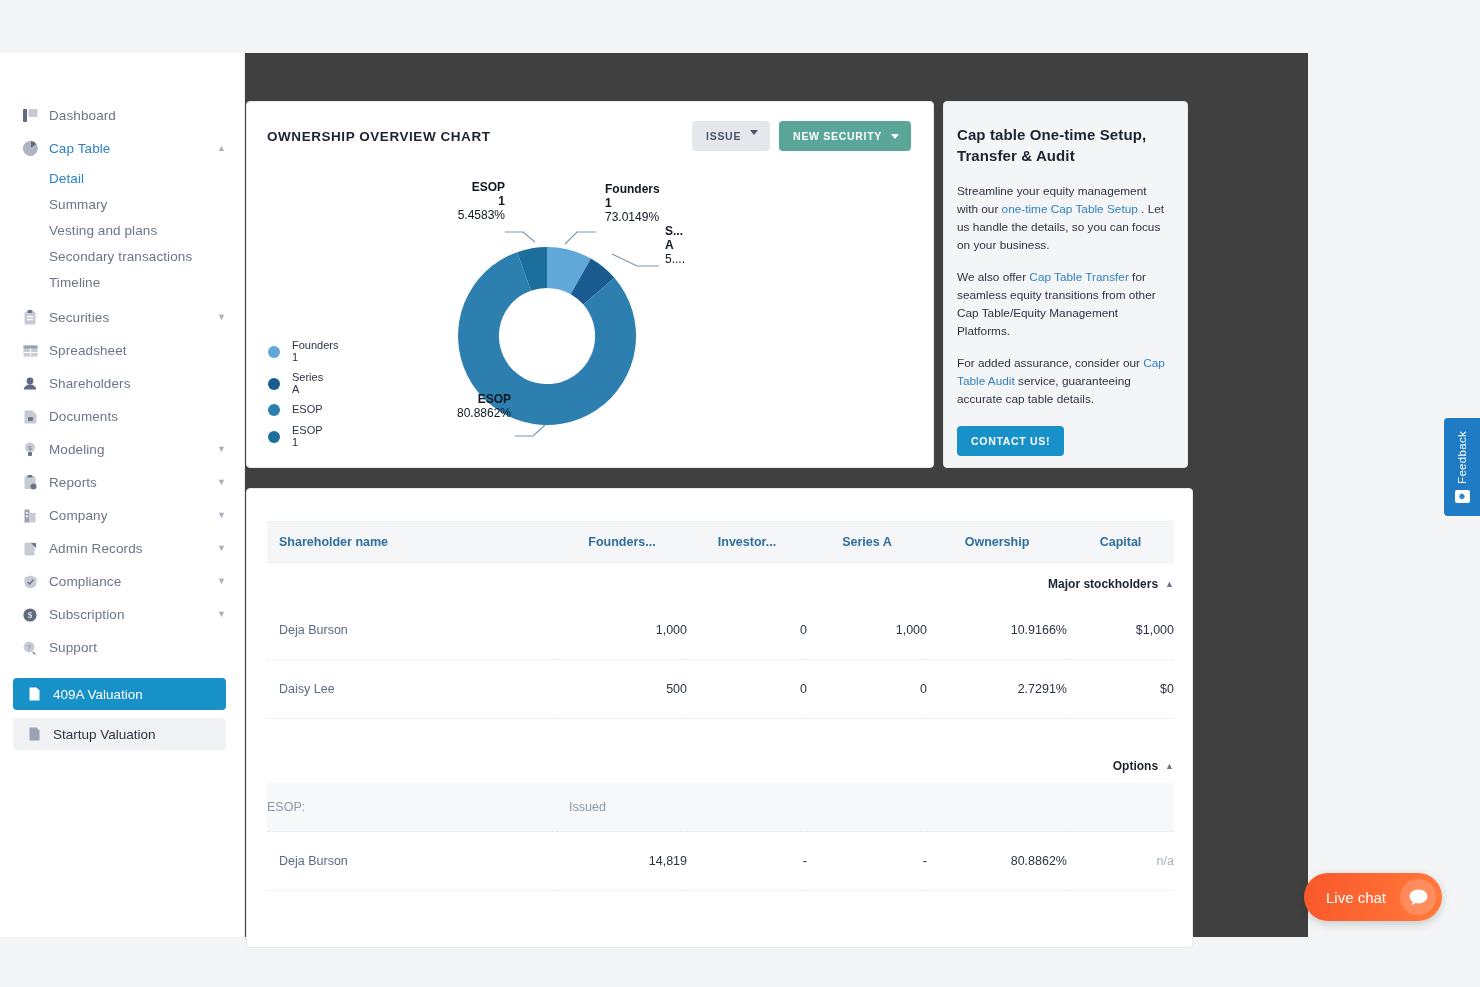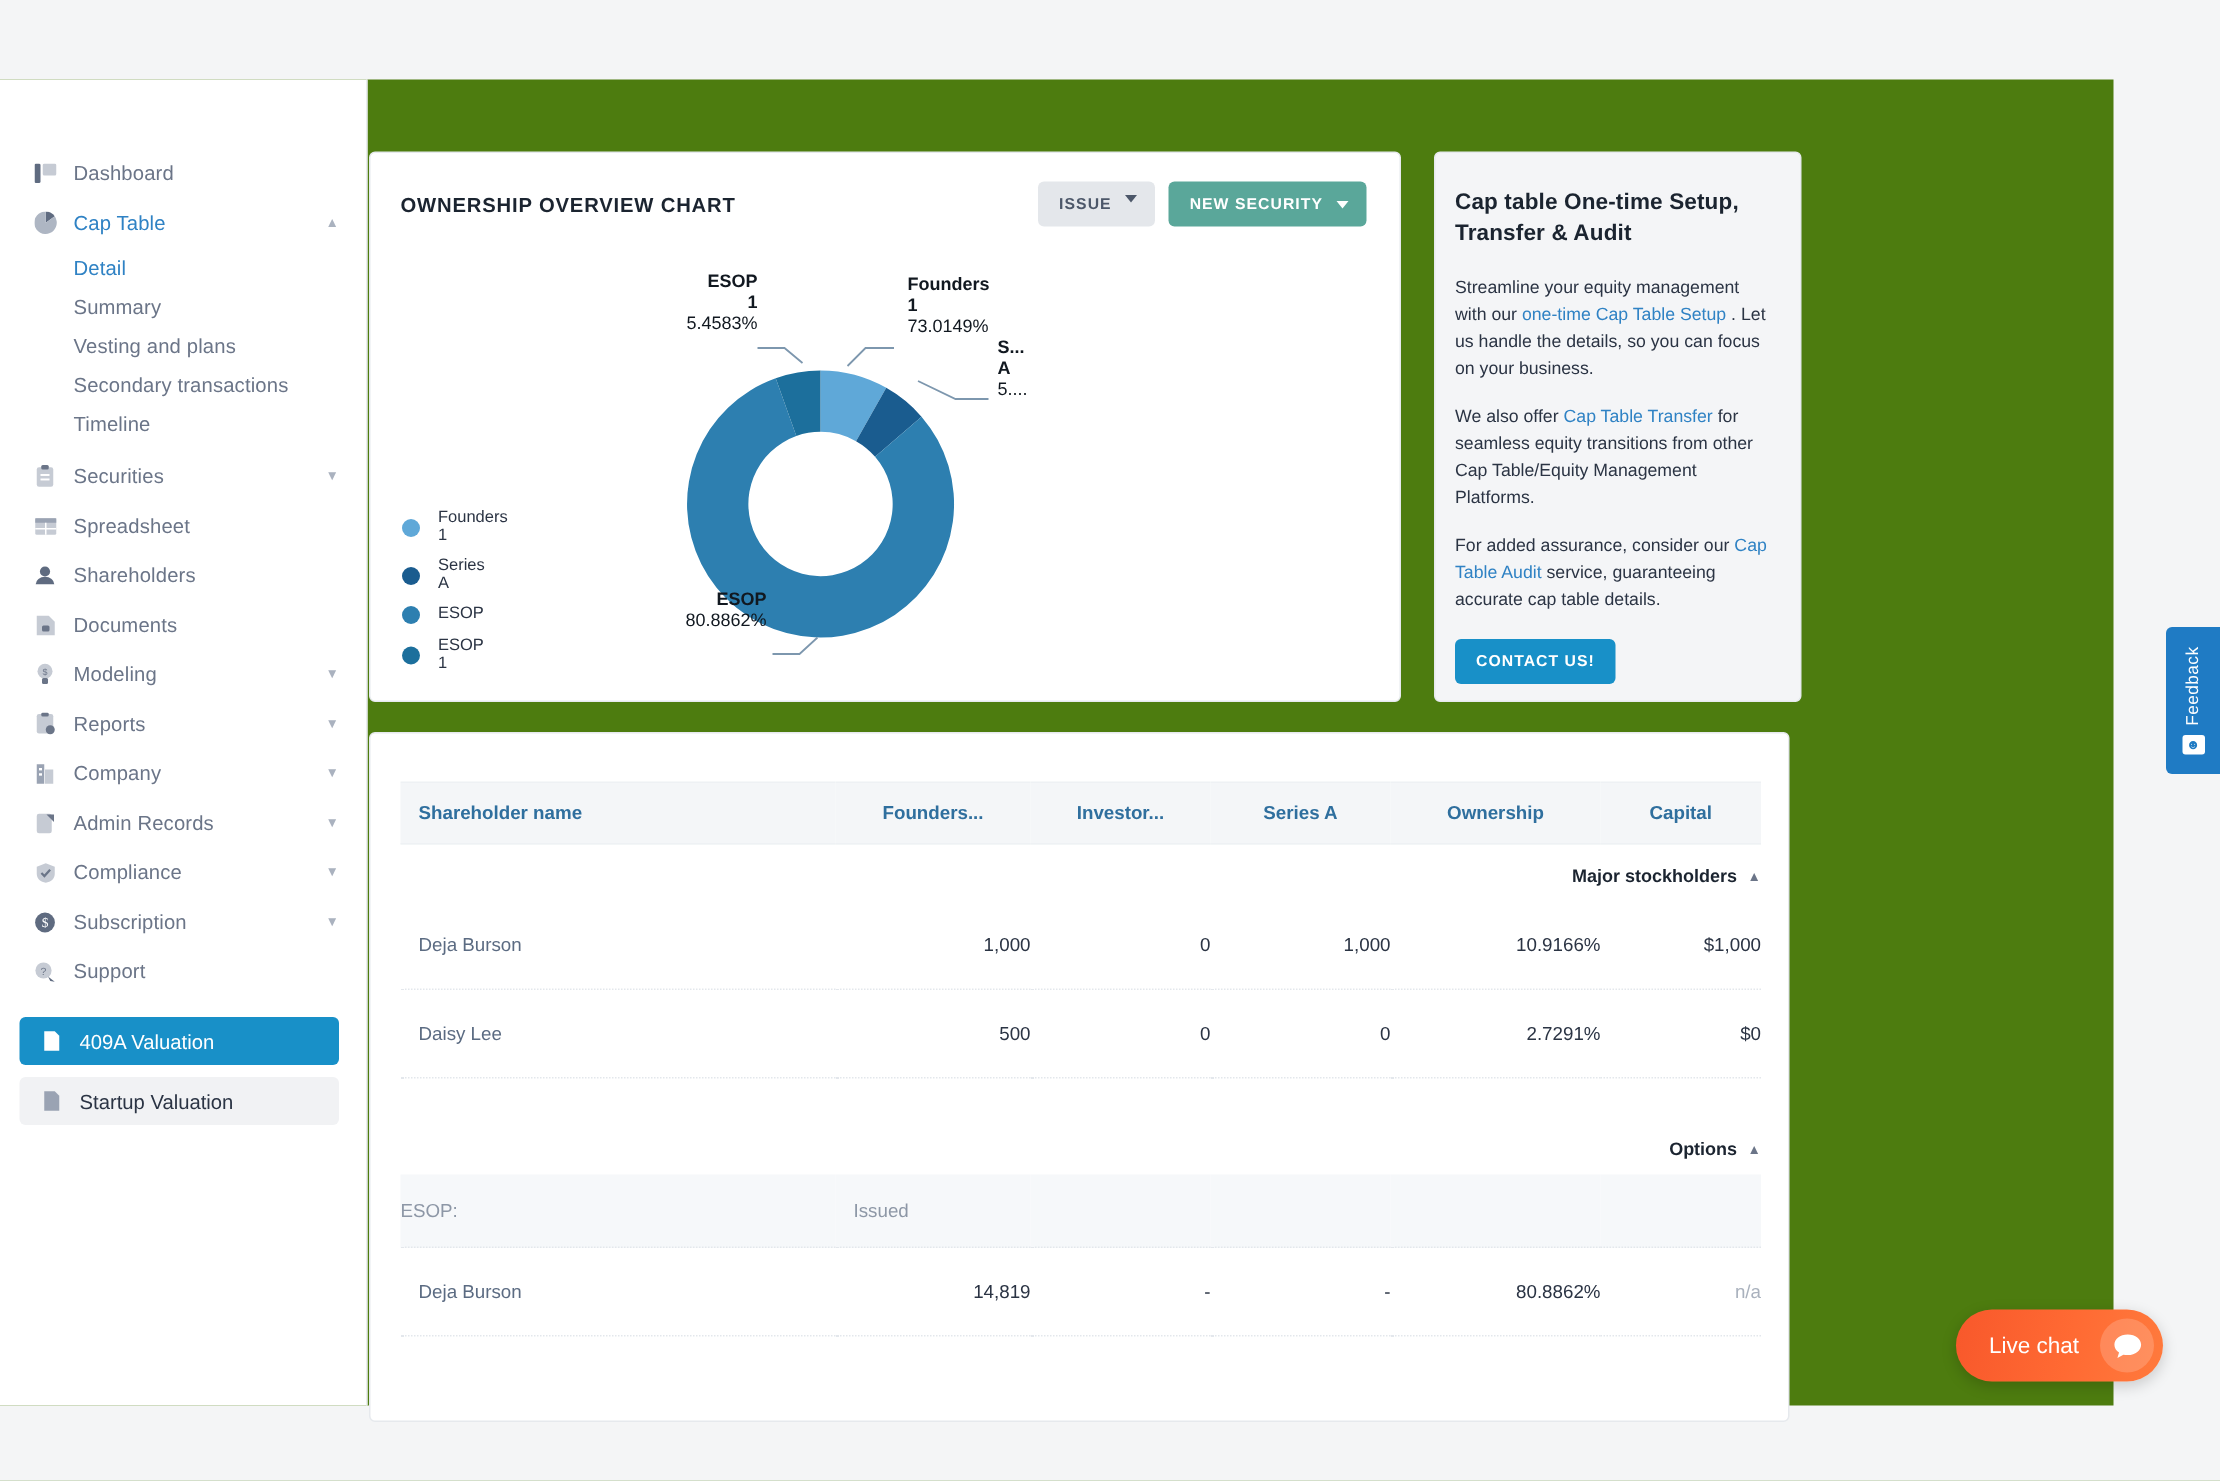--- a/index.html
+++ b/index.html
@@ -16,22 +16,22 @@
   }
   
   .topbar {
     position: absolute; left: 0; top: 0;
     width: 1480px; height: 53px;
     background: #f4f5f6;
   }
   
   .shell {
     position: absolute; left: 0; top: 53px;
-    width: 1409px; height: 884px;
-    background: #4d7c0f;
+    width: 1308px; height: 884px;
+    background: #404040;
     padding-left: 22px;
   }
   
   .sidebar {
     position: absolute; left: 0; top: 0;
     width: 245px; height: 884px;
     background: #ffffff;
     border-right: 1px solid #e9ecef;
     padding-top: 46px;
   }
@@ -98,21 +98,21 @@
   .main {
     position: absolute; left: 246px; top: 0;
     width: 1234px; height: 884px;
     padding: 48px 25px 0 0;
   }
   .card {
     background: #ffffff;
     border: 1px solid #e6e9ed;
     border-radius: 4px;
   }
-  .row-top { display: flex; gap: 22px; }
+  .row-top { display: flex; gap: 9px; }
   .chart-card {
     width: 688px; height: 367px;
     position: relative;
     flex: 0 0 688px;
   }
   .card-title {
     font-size: 13.5px;
     font-weight: bold;
     color: #1b2430;
     letter-spacing: .55px;

